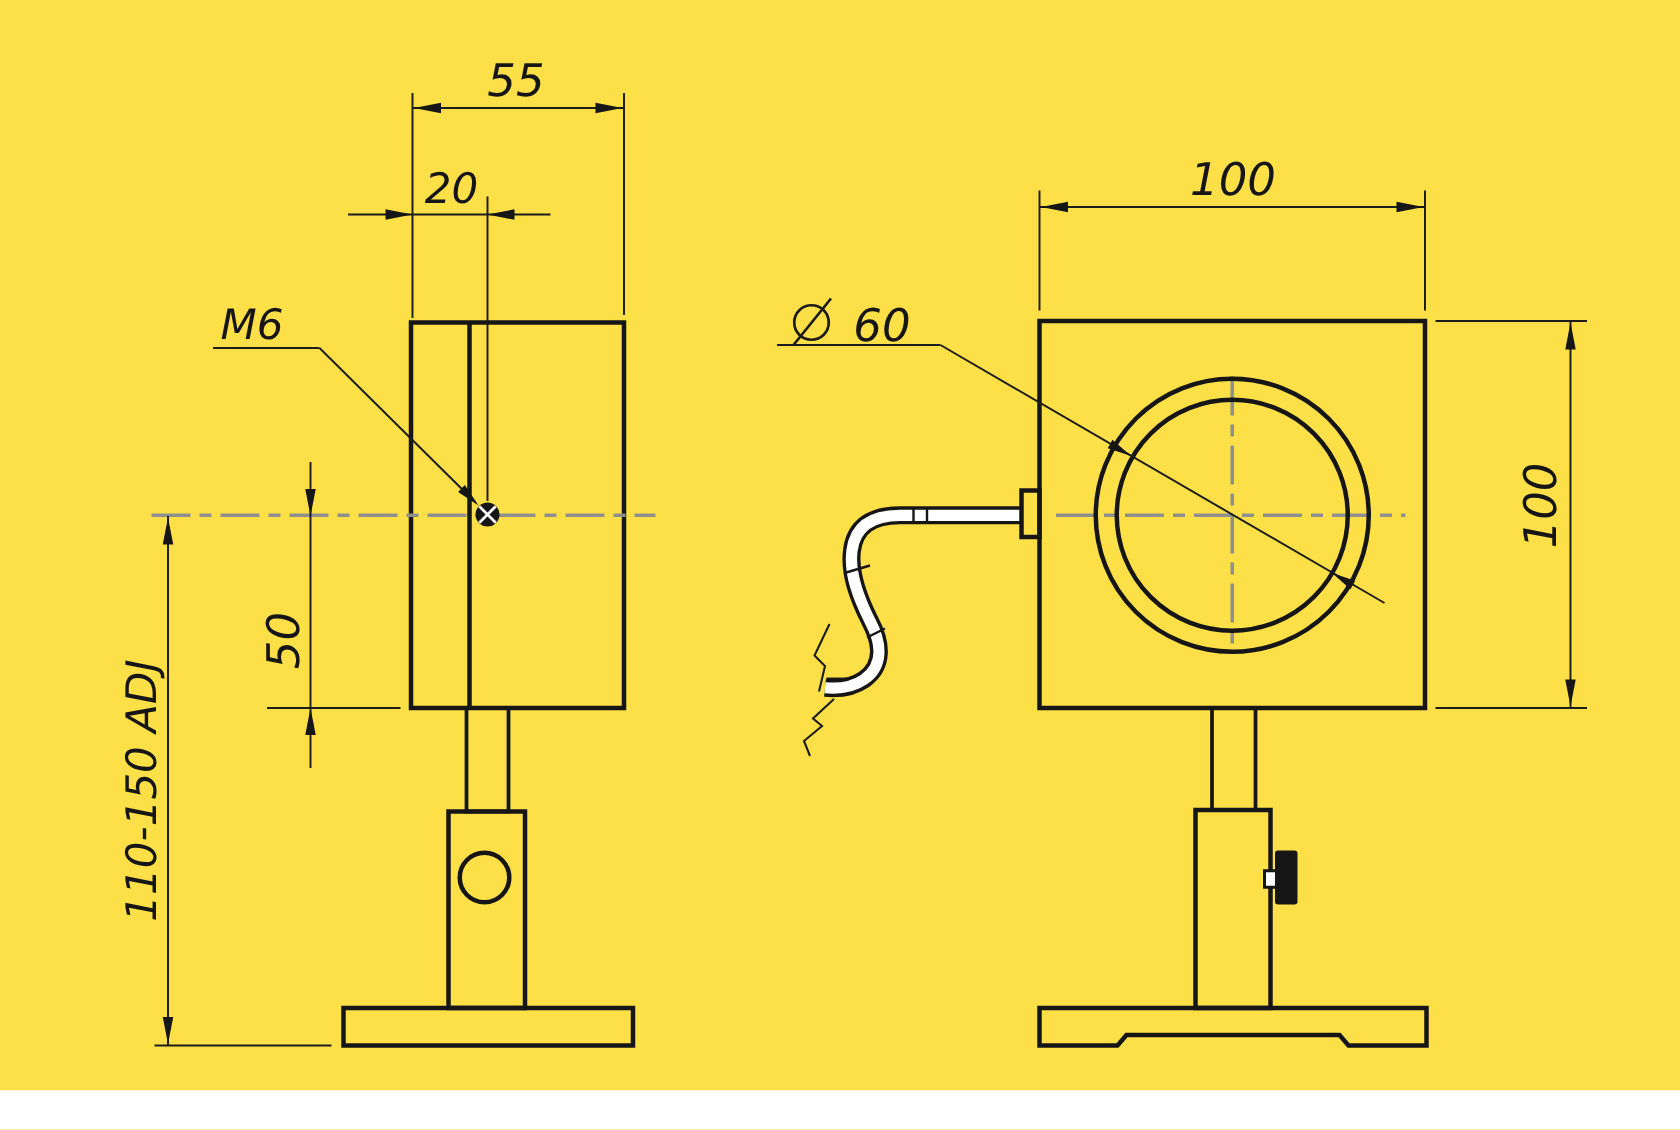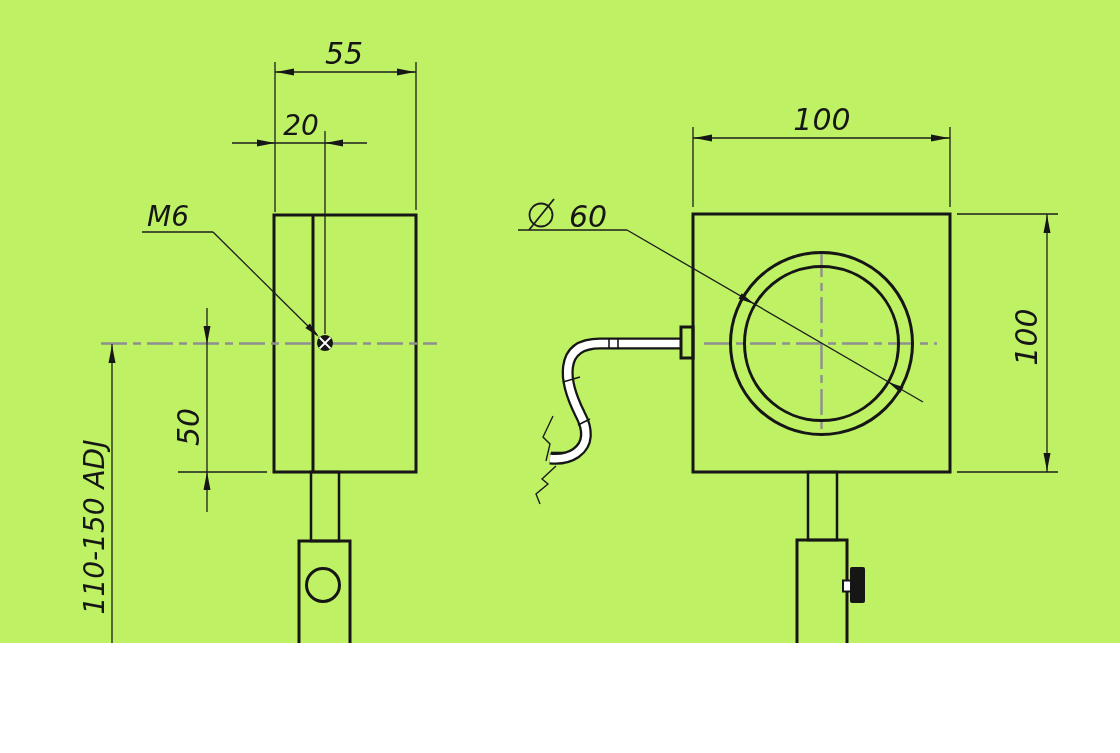--- a/index.html
+++ b/index.html
@@ -1,20 +1,20 @@
 <!DOCTYPE html>
 <html><head>
 <meta charset="utf-8">
 <style>
   html, body { margin: 0; padding: 0; background: #ffffff; }
   .canvas {
     position: relative;
     width: 1120px;
-    height: 643px;
-    background: #bef264;
+    height: 727px;
+    background: #fde047;
     overflow: hidden;
   }
   svg { display: block; }
   .dim-text {
     font-family: "DejaVu Sans", sans-serif;
     font-style: italic;
     font-size: 30px;
     fill: #161616;
   }
   .dim-text-sm {

